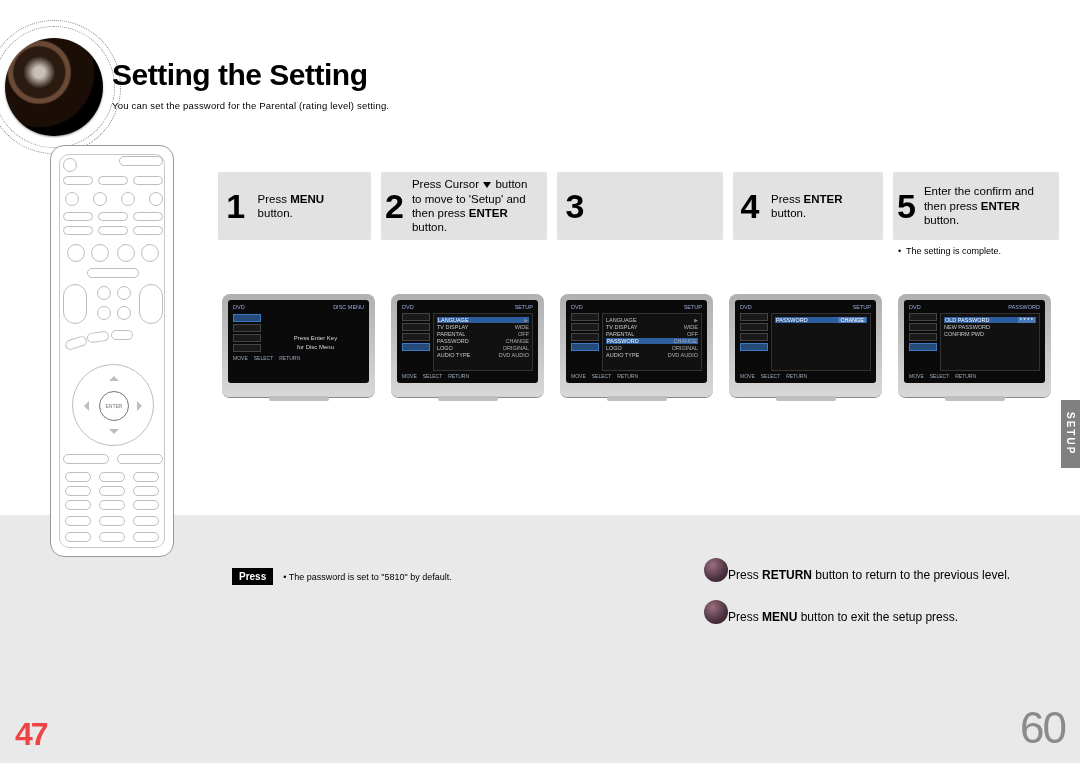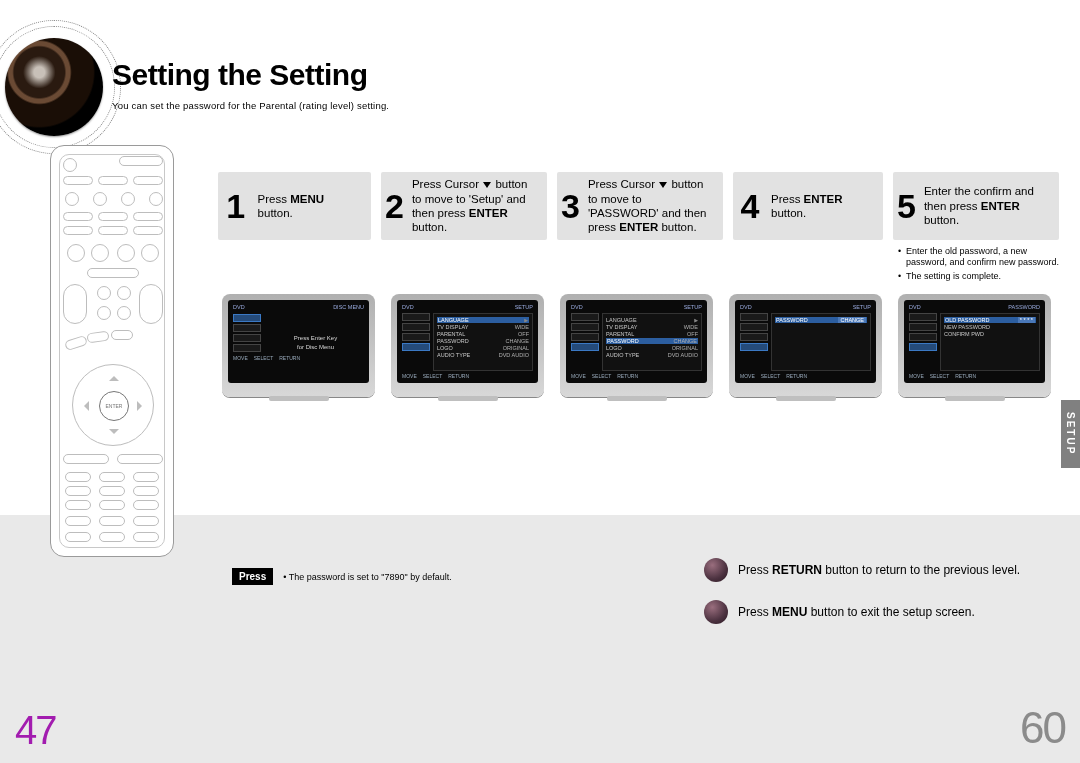--- a/index.html
+++ b/index.html
@@ -1,19 +1,19 @@
 <!DOCTYPE html>
 <html><head>
 <meta charset="utf-8">
 <style>
   * { box-sizing: border-box; margin: 0; padding: 0; }
   body { font-family: Arial, Helvetica, sans-serif; background: #fff; width: 1080px; height: 763px; position: relative; overflow: hidden; }
 
   .page-grey { position: absolute; left: 0; top: 515px; width: 1080px; height: 248px; background: #e9e9e9; }
-  .page-number-left { position: absolute; left: 15px; bottom: 10px; font-size: 40px; color: #a21caf; font-weight: 400; letter-spacing: -2px; }
+  .page-number-left { position: absolute; left: 15px; bottom: 10px; font-size: 32px; color: #ef4444; font-weight: 700; letter-spacing: -2px; }
   .page-number-right { position: absolute; right: 15px; bottom: 10px; font-size: 44px; color: #8b8b8b; font-weight: 300; letter-spacing: -2px; }
 
   .speaker-decor { position: absolute; left: 5px; top: 38px; width: 98px; height: 98px; }
   .speaker-decor::before { content: ""; position: absolute; inset: 0; border-radius: 50%; background: radial-gradient(circle at 35% 35%, #c8c0b8 0 6%, #2a1a10 18% 28%, #6a4a34 30% 34%, #1a0e06 36% 60%, #000 62% 100%); box-shadow: 0 1px 2px rgba(0,0,0,.4); }
   .speaker-decor .text-ring { position: absolute; inset: -12px; border: 1px dotted #888; border-radius: 50%; }
   .speaker-decor .text-ring.r2 { inset: -18px; }
 
   .title { position: absolute; left: 112px; top: 58px; font-size: 30px; font-weight: bold; color: #000; letter-spacing: -0.5px; }
   .subtitle { position: absolute; left: 112px; top: 100px; font-size: 9.5px; color: #000; letter-spacing: 0.2px; }
 
@@ -65,21 +65,21 @@
   .tv .centered { flex:1; display:flex; flex-direction:column; justify-content:center; align-items:center; gap:3px; }
   .tv .centered .line { font-size:6px; color:#d8d8d8; }
 
   .side-tab { position: absolute; right: 0; top: 400px; width: 19px; height: 68px; background: #808080; color: #fff; font-size: 10px; font-weight: bold; display: flex; align-items: center; justify-content: center; writing-mode: vertical-rl; letter-spacing: 2px; }
 
   .note-pill { position: absolute; left: 232px; top: 568px; display: flex; align-items: center; gap: 10px; }
   .note-pill .tag { background: #000; color: #fff; font-size: 10px; font-weight: bold; padding: 3px 7px; }
   .note-pill .note-text { font-size: 9px; color: #000; }
 
   .footer-actions { position: absolute; left: 704px; top: 558px; width: 360px; display: flex; flex-direction: column; gap: 18px; }
-  .footer-actions .action { display: flex; align-items: center; gap: 10px; }
+  .footer-actions .action { display: flex; align-items: flex-end; }
   .footer-actions .dot { width: 24px; height: 24px; border-radius: 50%; background: radial-gradient(circle at 35% 30%, #9a6e7e, #4c3240 60%, #2a1822); }
   .footer-actions .atext { font-size: 12px; color: #000; }
   .footer-actions .atext b { font-weight: 700; }
 </style>
 </head>
 <body>
 
 <div class="page-grey"></div>
 <div class="page-number-left">47</div>
 <div class="page-number-right">60</div>
@@ -157,41 +157,37 @@
     </div>
   </div>
   <div class="step step2">
     <div class="num">2</div>
     <div class="txt">
       <span>Press Cursor </span><span class="arrow-down"></span><span> button to move to 'Setup' and then press </span><b>ENTER</b><span> button.</span>
     </div>
   </div>
   <div class="step step3">
     <div class="num">3</div>
-    <div class="txt">
-      <span>Press Cursor </span><span class="arrow-down"></span><span> button to move to 'PASSWORD' and then press </span><b>ENTER</b><span> button.</span>
-    </div>
   </div>
   <div class="step step4">
     <div class="num">4</div>
     <div class="txt">
       <span>Press </span><b>ENTER</b><span> button.</span>
     </div>
   </div>
   <div class="step step5">
     <div class="num">5</div>
     <div class="txt">
       <span>Enter the confirm and then press </span><b>ENTER</b><span> button.</span>
     </div>
   </div>
 </div>
 
 <div class="notes-under-step5">
   <ul>
-    <li>Enter the old password, a new password, and confirm new password.</li>
     <li>The setting is complete.</li>
   </ul>
 </div>
 
 <div class="tvs">
 
   <div class="tv">
     <div class="bezel">
       <div class="titlebar">
           <span>DVD</span>
@@ -380,25 +376,25 @@
         </div>
     </div>
   </div>
 
 </div>
 
 <div class="side-tab">SETUP</div>
 
 <div class="note-pill">
   <span class="tag">Press</span>
-  <span class="note-text">• The password is set to "7890" by default.</span>
+  <span class="note-text">• The password is set to "5810" by default.</span>
 </div>
 
 <div class="footer-actions">
   <div class="action">
     <span class="dot"></span>
     <span class="atext"><span>Press </span><b>RETURN</b><span> button to return to the previous level.</span></span>
   </div>
   <div class="action">
     <span class="dot"></span>
-    <span class="atext"><span>Press </span><b>MENU</b><span> button to exit the setup screen.</span></span>
+    <span class="atext"><span>Press </span><b>MENU</b><span> button to exit the setup press.</span></span>
   </div>
 </div>
 
 </body></html>

